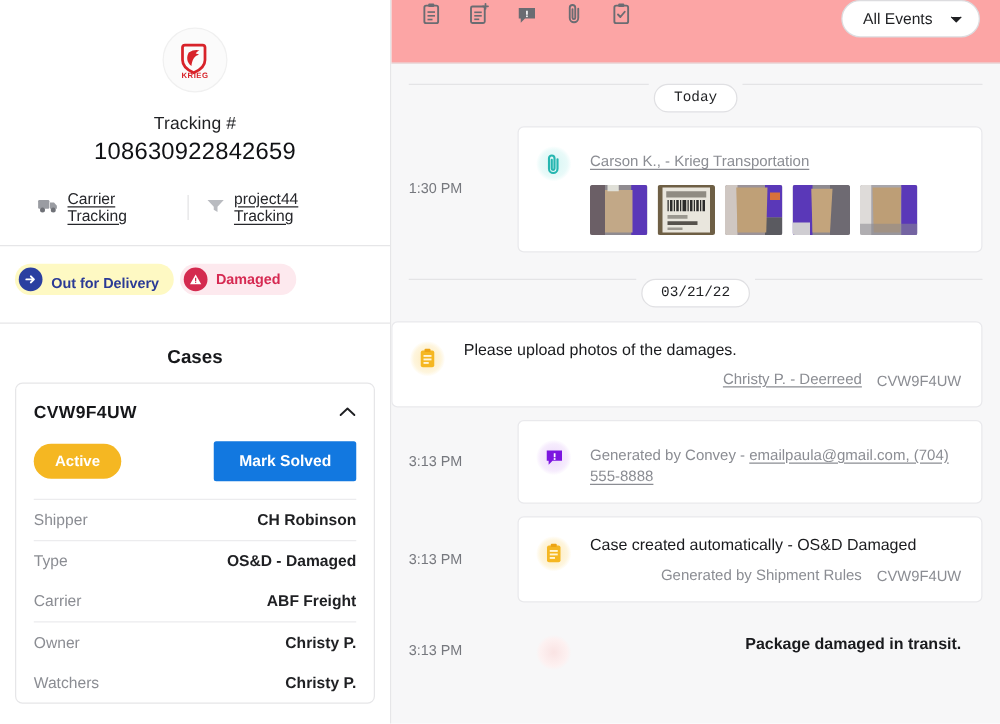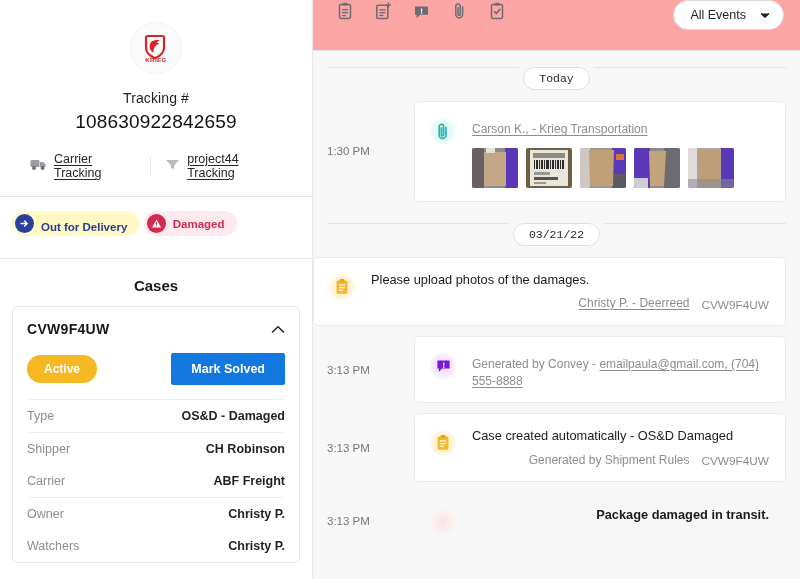--- a/index.html
+++ b/index.html
@@ -233,26 +233,26 @@
               <path d="M1.5 7 L7 1.8 L12.5 7" fill="none" stroke="#1f2023" stroke-width="1.5" stroke-linecap="round" stroke-linejoin="round"></path>
             </svg>
           </div>
         </div>
         <div class="case-actions">
           <button class="pill-active">Active</button>
           <button class="btn-solve">Mark Solved</button>
         </div>
         <div class="case-rows">
           <div class="crow sep-top">
+            <span class="k">Shipper</span>
+            <span class="v">CH Robinson</span>
+          </div>
+          <div class="crow sep-top">
             <span class="k">Type</span>
             <span class="v">OS&amp;D - Damaged</span>
-          </div>
-          <div class="crow sep-top">
-            <span class="k">Shipper</span>
-            <span class="v">CH Robinson</span>
           </div>
           <div class="crow">
             <span class="k">Carrier</span>
             <span class="v">ABF Freight</span>
           </div>
           <div class="crow sep-top">
             <span class="k">Owner</span>
             <span class="v">Christy P.</span>
           </div>
           <div class="crow">

